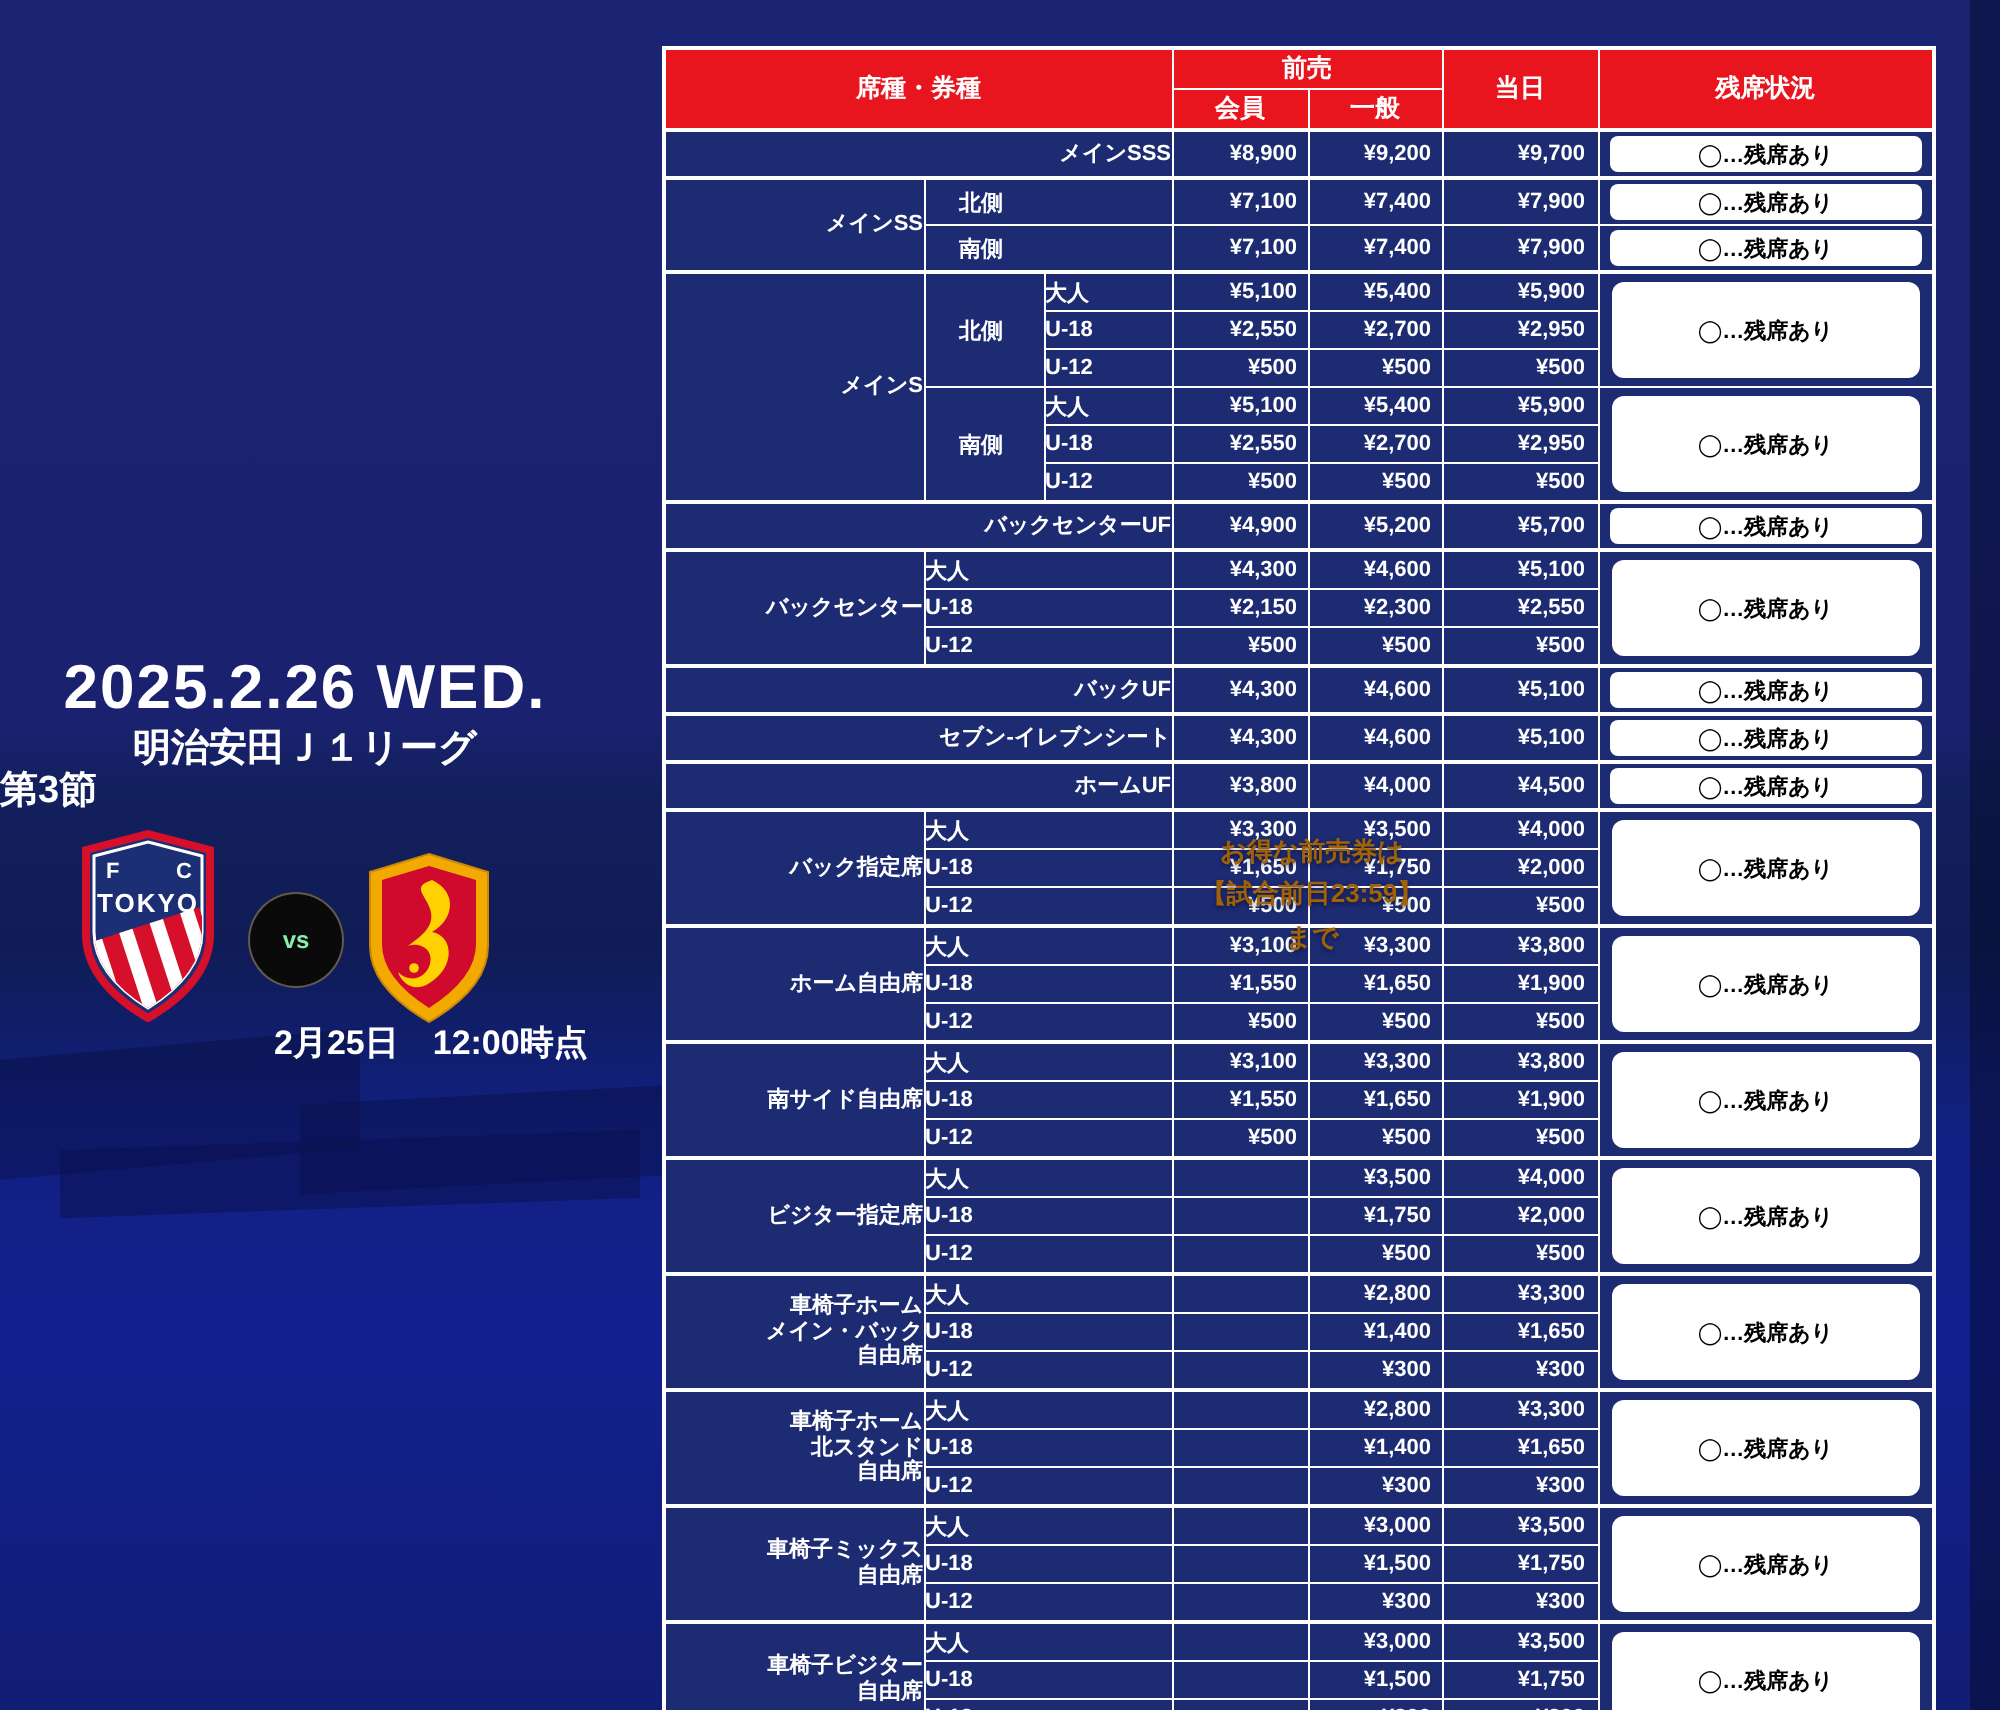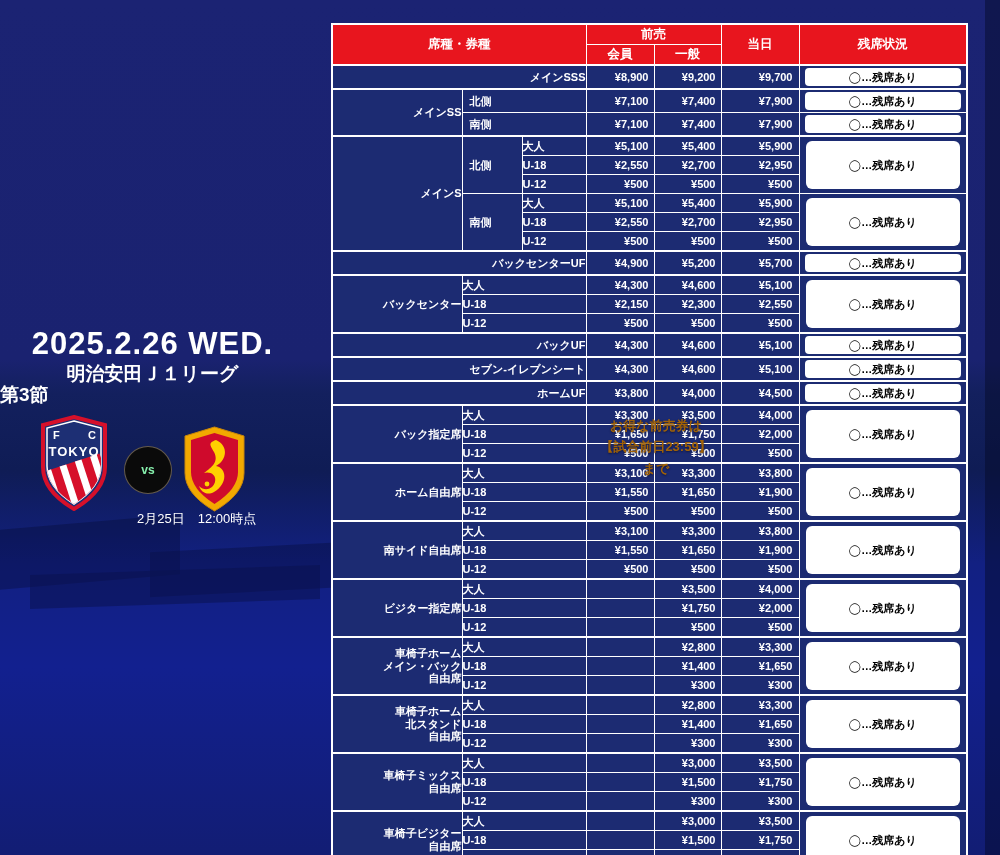--- a/index.html
+++ b/index.html
@@ -16,33 +16,33 @@
   
   .left-panel{position:absolute;left:0;top:0;width:333px;height:710px;color:#fff;}
   .match-date{position:absolute;top:326px;left:0;width:305px;text-align:center;font-size:31px;font-weight:bold;letter-spacing:1px;}
   .match-league{position:absolute;top:361px;left:0;width:305px;text-align:center;font-size:19px;font-weight:bold;}
   .match-round{position:absolute;top:382px;left:0;width:305px;font-size:19px;font-weight:bold;}
   .crest-home{position:absolute;left:40px;top:415px;}
   .crest-away{position:absolute;left:183px;top:426px;}
   .vs-circle{position:absolute;left:124px;top:446px;width:46px;height:46px;border-radius:50%;
     background:#0a0a0a;border:1px solid rgba(190,170,140,.5);display:flex;align-items:center;justify-content:center;
     font-size:12px;color:#86efac;font-weight:bold;}
-  .as-of{position:absolute;left:137px;top:510px;font-size:13px;font-weight:normal;white-space:nowrap;}
+  .as-of{position:absolute;left:137px;top:510px;font-size:17px;font-weight:bold;white-space:nowrap;}
 
   
   .price-table-wrap{position:absolute;left:331px;top:23px;}
   table.price{border-collapse:collapse;table-layout:fixed;border:2px solid #fff;}
   col.c-main{width:130px}col.c-side{width:60px}col.c-age{width:64px}
   col.c-mem{width:68px}col.c-gen{width:67px}col.c-day{width:78px}col.c-av{width:168px}
   .price th,.price td{border:1px solid #fff;padding:0;font-weight:bold;overflow:hidden;}
   .price thead th{background:#e8151e;color:#fff;font-size:12.5px;height:19px;text-align:center;}
   .price tbody td{background:#1c2b72;color:#fff;font-size:11px;height:18px;}
   .price tbody tr.group-start td{border-top:2px solid #fff;}
   td.main{text-align:right;padding-left:6px;white-space:pre-line;line-height:1.18;font-size:10.8px;}
-  td.side{text-align:left;padding-left:7px;}
+  td.side{text-align:left;padding-left:17px;}
   td.age{text-align:left;padding-right:6px;}
   td.adv{background:#2e4296;color:rgba(225,232,255,.40);text-align:right;padding-right:5px;}
   td.day{text-align:right;padding-right:6px;}
   td.avail{background:#1c2b72;padding:2px 5px;}
   .pill{background:#fff;color:#000;border-radius:4px;height:100%;min-height:12px;
     display:flex;align-items:center;justify-content:center;font-size:11px;font-weight:bold;box-sizing:border-box;}
   td.avail.tall{padding:4px 6px;}
   td.avail.tall .pill{border-radius:6px;}
 
   

